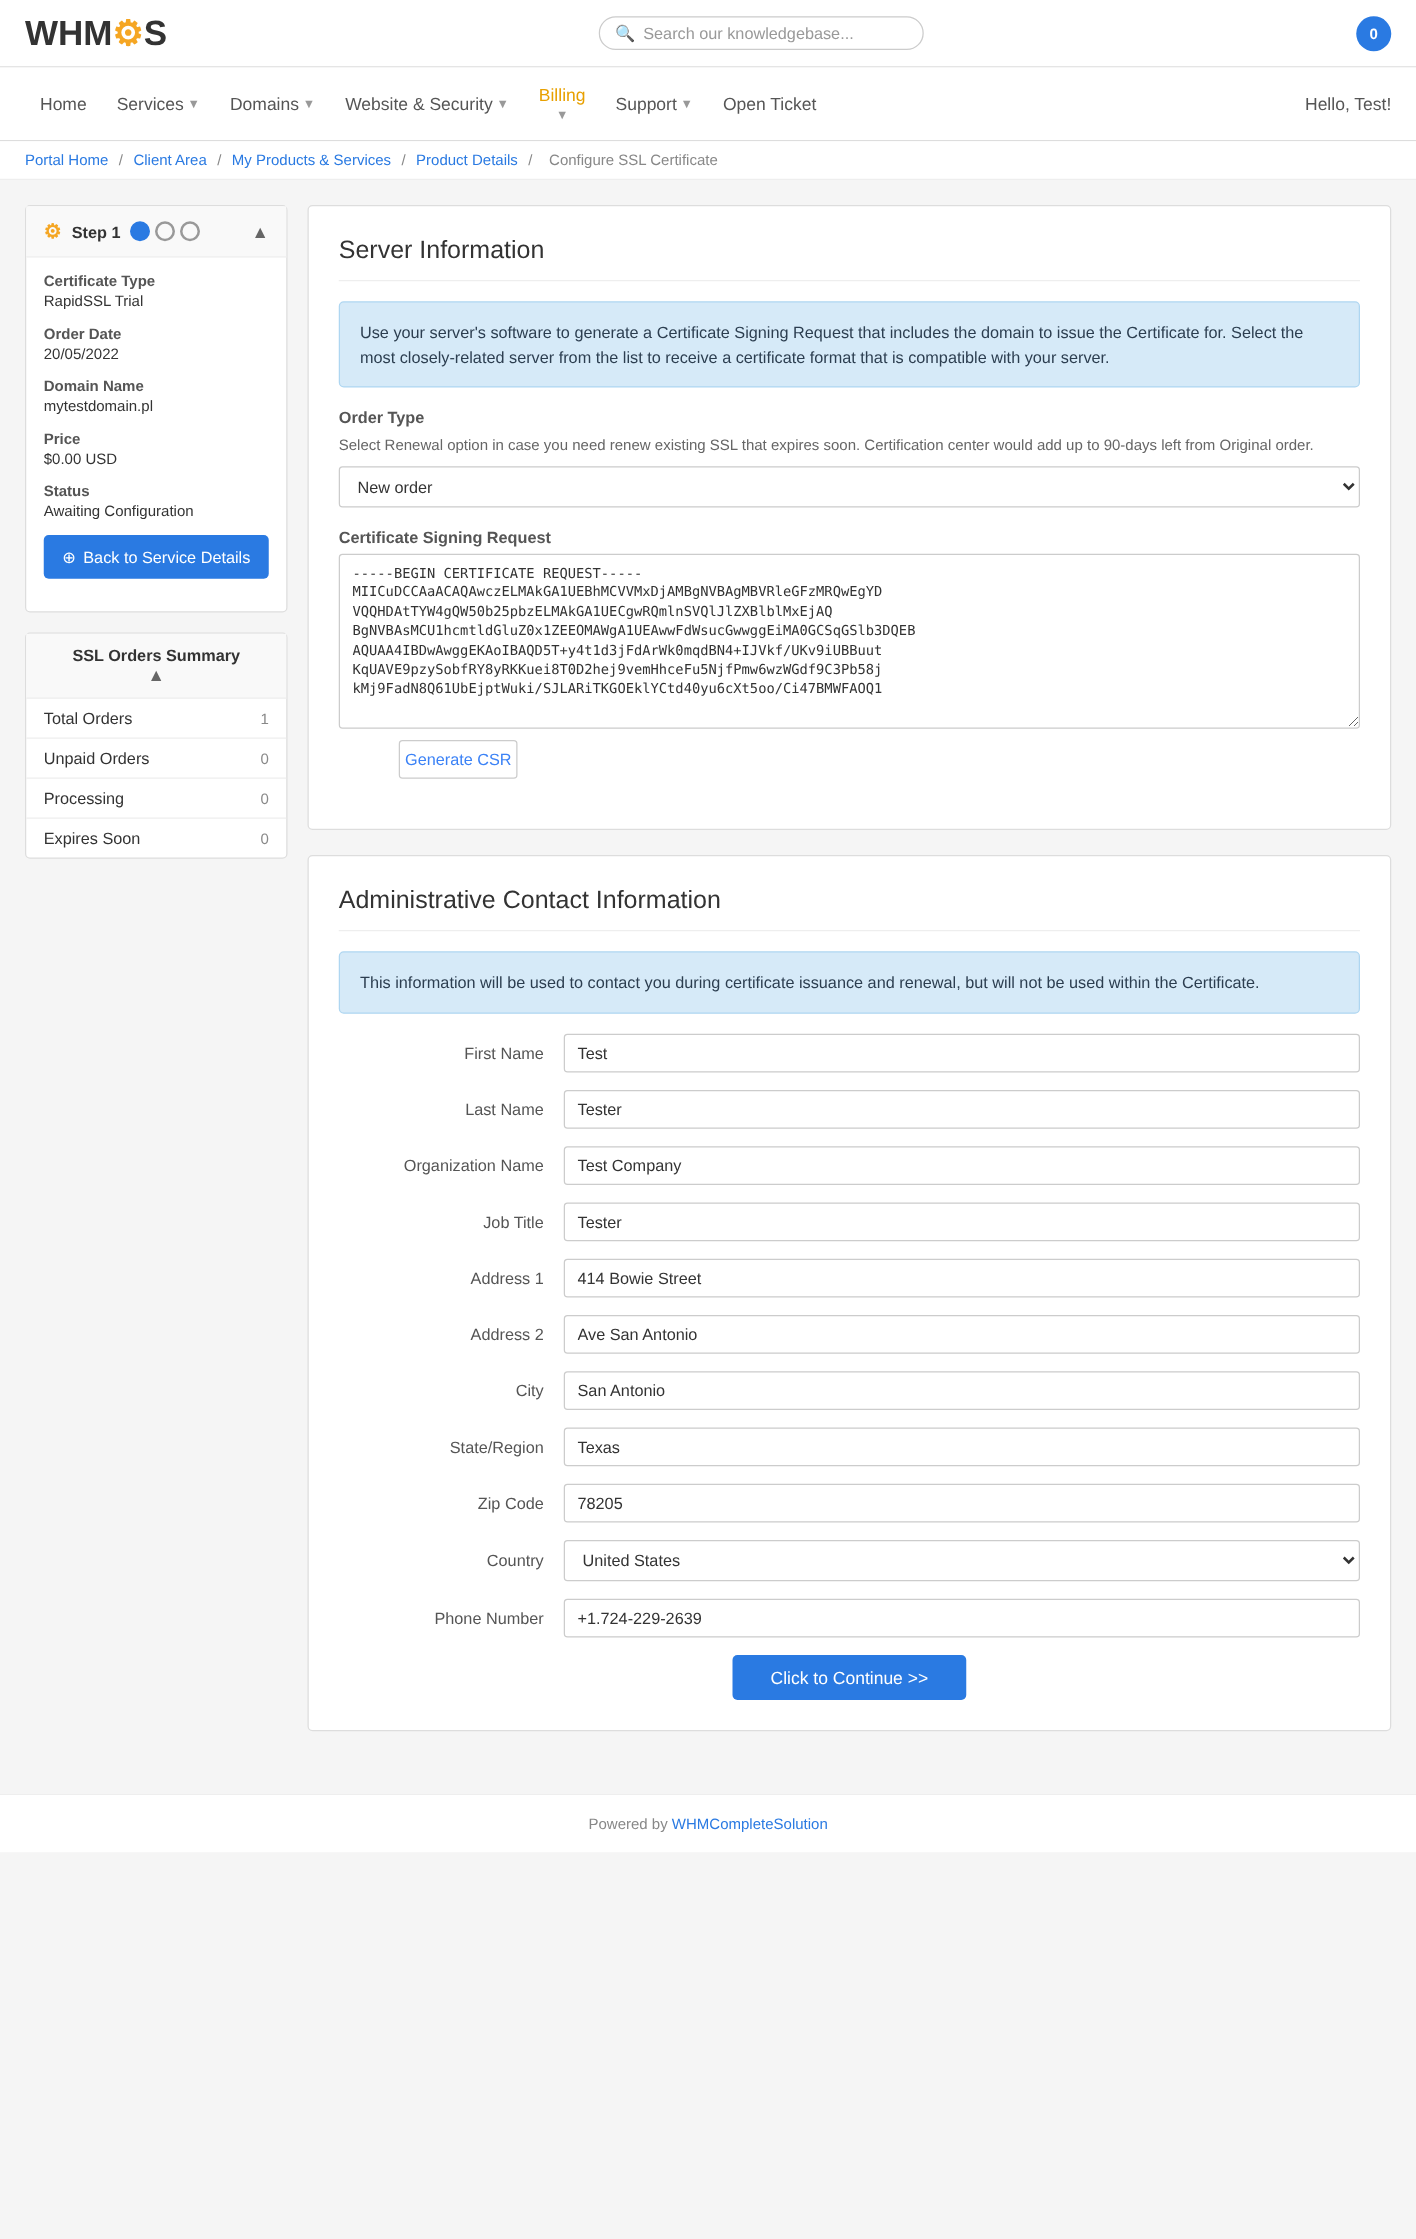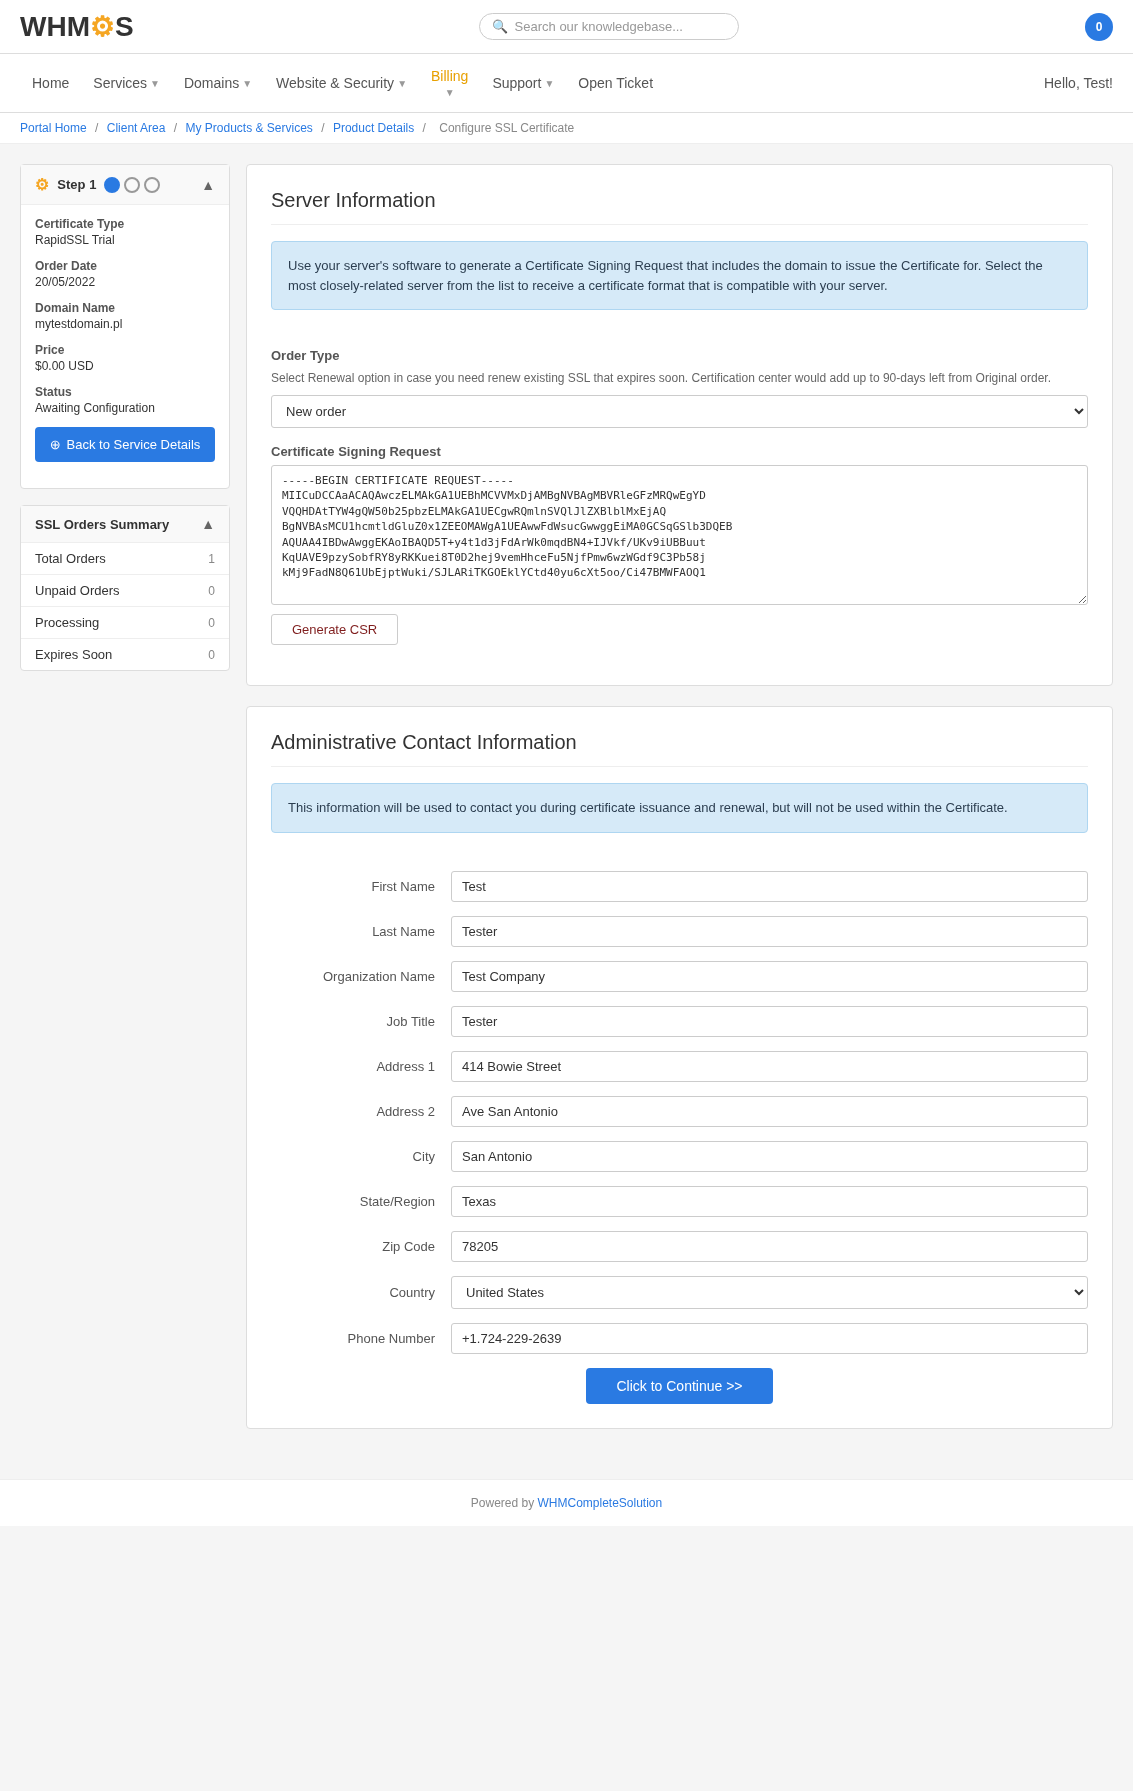--- a/index.html
+++ b/index.html
@@ -40,42 +40,42 @@
     .circle.filled { background: #2a7ae2; border-color: #2a7ae2; }
     .chevron { cursor: pointer; color: #666; font-size: 14px; }
     .sidebar-body { padding: 12px 14px; }
     .sidebar-field { margin-bottom: 12px; }
     .sidebar-label { font-weight: bold; font-size: 12px; color: #555; margin-bottom: 2px; }
     .sidebar-value { font-size: 12px; color: #333; }
     .status-value { color: #333; font-size: 12px; }
     .back-btn { display: flex; align-items: center; justify-content: center; gap: 6px; background: #2a7ae2; color: #fff; border: none; border-radius: 4px; padding: 10px 14px; width: 100%; cursor: pointer; font-size: 13px; margin: 10px 0 14px; text-align: center; }
 
     
-    .orders-header { display: flex; align-items: center; justify-content: space-between; padding: 10px 14px; background: #f9f9f9; border-bottom: 1px solid #eee; }
+    .orders-header { display: flex; align-items: center; justify-content: space-between; padding: 10px 14px; background: #f9f9f9; border-bottom: 1px solid #eee; flex-direction: column; }
     .orders-header-title { font-weight: bold; font-size: 13px; }
     .orders-body { padding: 0; }
     .order-row { display: flex; justify-content: space-between; align-items: center; padding: 8px 14px; border-bottom: 1px solid #eee; font-size: 13px; }
     .order-row:last-child { border-bottom: none; }
     .order-count { color: #888; font-size: 12px; }
 
     
     .content { flex: 1; }
     .content-card { background: #fff; border: 1px solid #ddd; border-radius: 4px; padding: 24px; margin-bottom: 20px; }
     .section-title { font-size: 20px; font-weight: normal; color: #333; margin-bottom: 16px; border-bottom: 1px solid #eee; padding-bottom: 12px; }
-    .info-box { background: #d6eaf8; border: 1px solid #aed6f1; border-radius: 4px; padding: 14px 16px; font-size: 13px; color: #2c3e50; margin-bottom: 38px; line-height: 1.5; }
+    .info-box { background: #d6eaf8; border: 1px solid #aed6f1; border-radius: 4px; padding: 14px 16px; font-size: 13px; color: #2c3e50; margin-bottom: 16px; line-height: 1.5; }
 
     .form-group { margin-bottom: 16px; }
     .form-label { font-weight: bold; font-size: 13px; color: #555; margin-bottom: 6px; display: block; }
     .form-sublabel { font-size: 12px; color: #666; margin-bottom: 8px; line-height: 1.5; }
     select.form-control, input.form-control, textarea.form-control {
       width: 100%; padding: 7px 10px; border: 1px solid #ccc; border-radius: 3px; font-size: 13px; color: #333; background: #fff; outline: none;
     }
     select.form-control { appearance: auto; }
     textarea.form-control { resize: vertical; height: 140px; font-family: monospace; font-size: 11px; line-height: 1.4; }
-    .generate-btn { display: inline-block; padding: 7px 20px; background: #fff; border: 1px solid #ccc; border-radius: 3px; cursor: pointer; font-size: 13px; color: #7f1d1d; margin-top: 6px; }
+    .generate-btn { display: inline-block; padding: 7px 4px; background: #fff; border: 1px solid #ccc; border-radius: 3px; cursor: pointer; font-size: 13px; color: #3b82f6; margin-top: 6px; margin-left: 48px; }
 
     
     .form-row { display: flex; align-items: center; margin-bottom: 14px; }
     .form-row-label { width: 180px; text-align: right; padding-right: 16px; font-size: 13px; color: #555; flex-shrink: 0; }
     .form-row-input { flex: 1; }
     .form-row-input input, .form-row-input select { width: 100%; padding: 7px 10px; border: 1px solid #ccc; border-radius: 3px; font-size: 13px; color: #333; background: #fff; outline: none; }
     .continue-btn { display: block; margin: 10px auto 0; padding: 10px 30px; background: #2a7ae2; color: #fff; border: none; border-radius: 4px; font-size: 14px; cursor: pointer; }
 
     
     .footer { text-align: center; padding: 16px; font-size: 12px; color: #888; border-top: 1px solid #eee; background: #fff; margin-top: 10px; }

